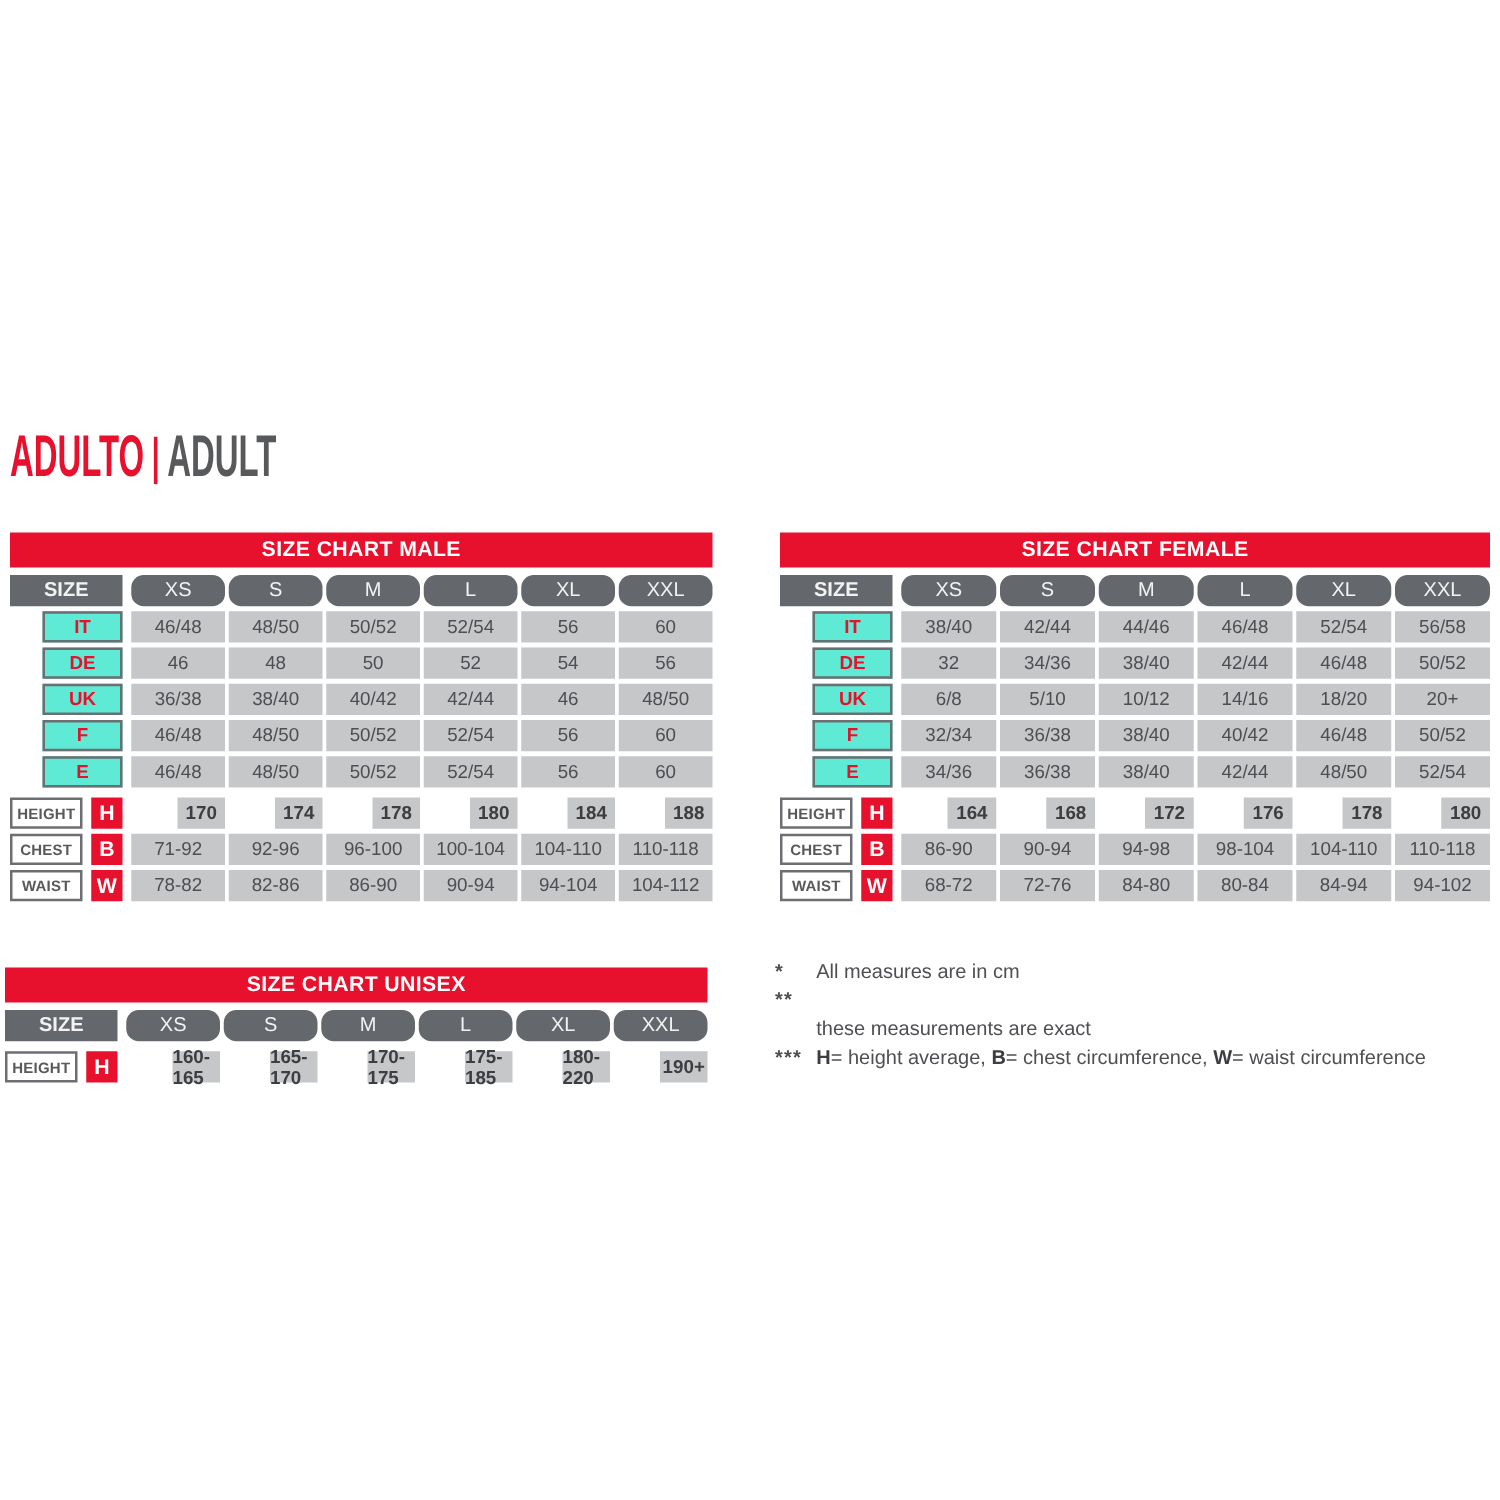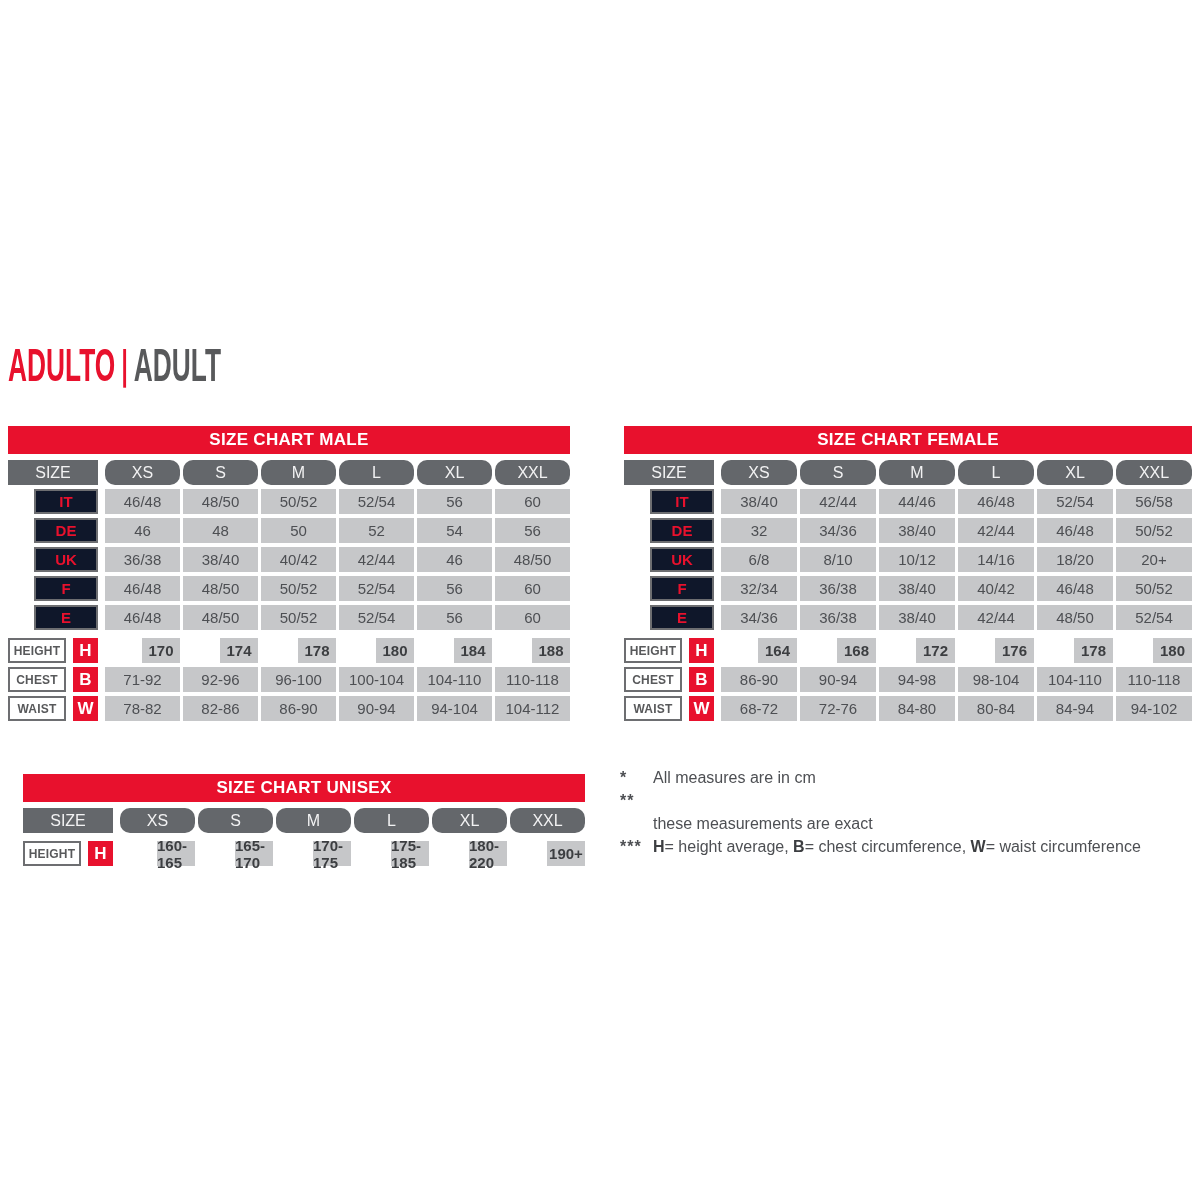--- a/index.html
+++ b/index.html
@@ -35,21 +35,21 @@
     letter-spacing: 0px;
   }
   .tt-red  { color: var(--red); }
   .tt-sep  { color: var(--red); font-weight: bold; font-size: 40px; }
   .tt-gray { color: var(--title-gray); }
 
   
   .table { position: absolute; }
   #table-male   { left: 8px;   top: 410px; width: 562px; }
   #table-female { left: 624px; top: 410px; width: 568px; }
-  #table-unisex { left: 23px;   top: 758px; width: 562px; }
+  #table-unisex { left: 4px;   top: 758px; width: 562px; }
 
   .tbar {
     height: 28px;
     background: var(--red);
     color: #ffffff;
     font-weight: bold;
     font-size: 17px;
     letter-spacing: 0.3px;
     display: flex;
     align-items: center;
@@ -66,26 +66,27 @@
     flex: none;
     margin-right: 7px;
     display: flex;
   }
   .lcol.header-cell {
     background: var(--hdr);
     color: #f2f2f3;
     align-items: center;
     justify-content: center;
     font-size: 16px;
+    font-weight: bold;
   }
   .label-box {
     width: 100%;
     box-sizing: border-box;
     border: 2px solid var(--border);
-    background: #0f172a;
+    background: #5eead4;
     color: var(--red);
     font-weight: bold;
     font-size: 15px;
     display: flex;
     align-items: center;
     justify-content: center;
     margin-left: 26px;
   }
   .lcol.measure { justify-content: space-between; }
   .measure-box {
@@ -317,21 +318,21 @@
           <div class="dcell data">46/48</div>
           <div class="dcell data">50/52</div>
         </div>
       </div>
       <div class="trow">
         <div class="lcol">
           <div class="label-box">UK</div>
         </div>
         <div class="dcols">
           <div class="dcell data">6/8</div>
-          <div class="dcell data">8/10</div>
+          <div class="dcell data">5/10</div>
           <div class="dcell data">10/12</div>
           <div class="dcell data">14/16</div>
           <div class="dcell data">18/20</div>
           <div class="dcell data">20+</div>
         </div>
       </div>
       <div class="trow">
         <div class="lcol">
           <div class="label-box">F</div>
         </div>

